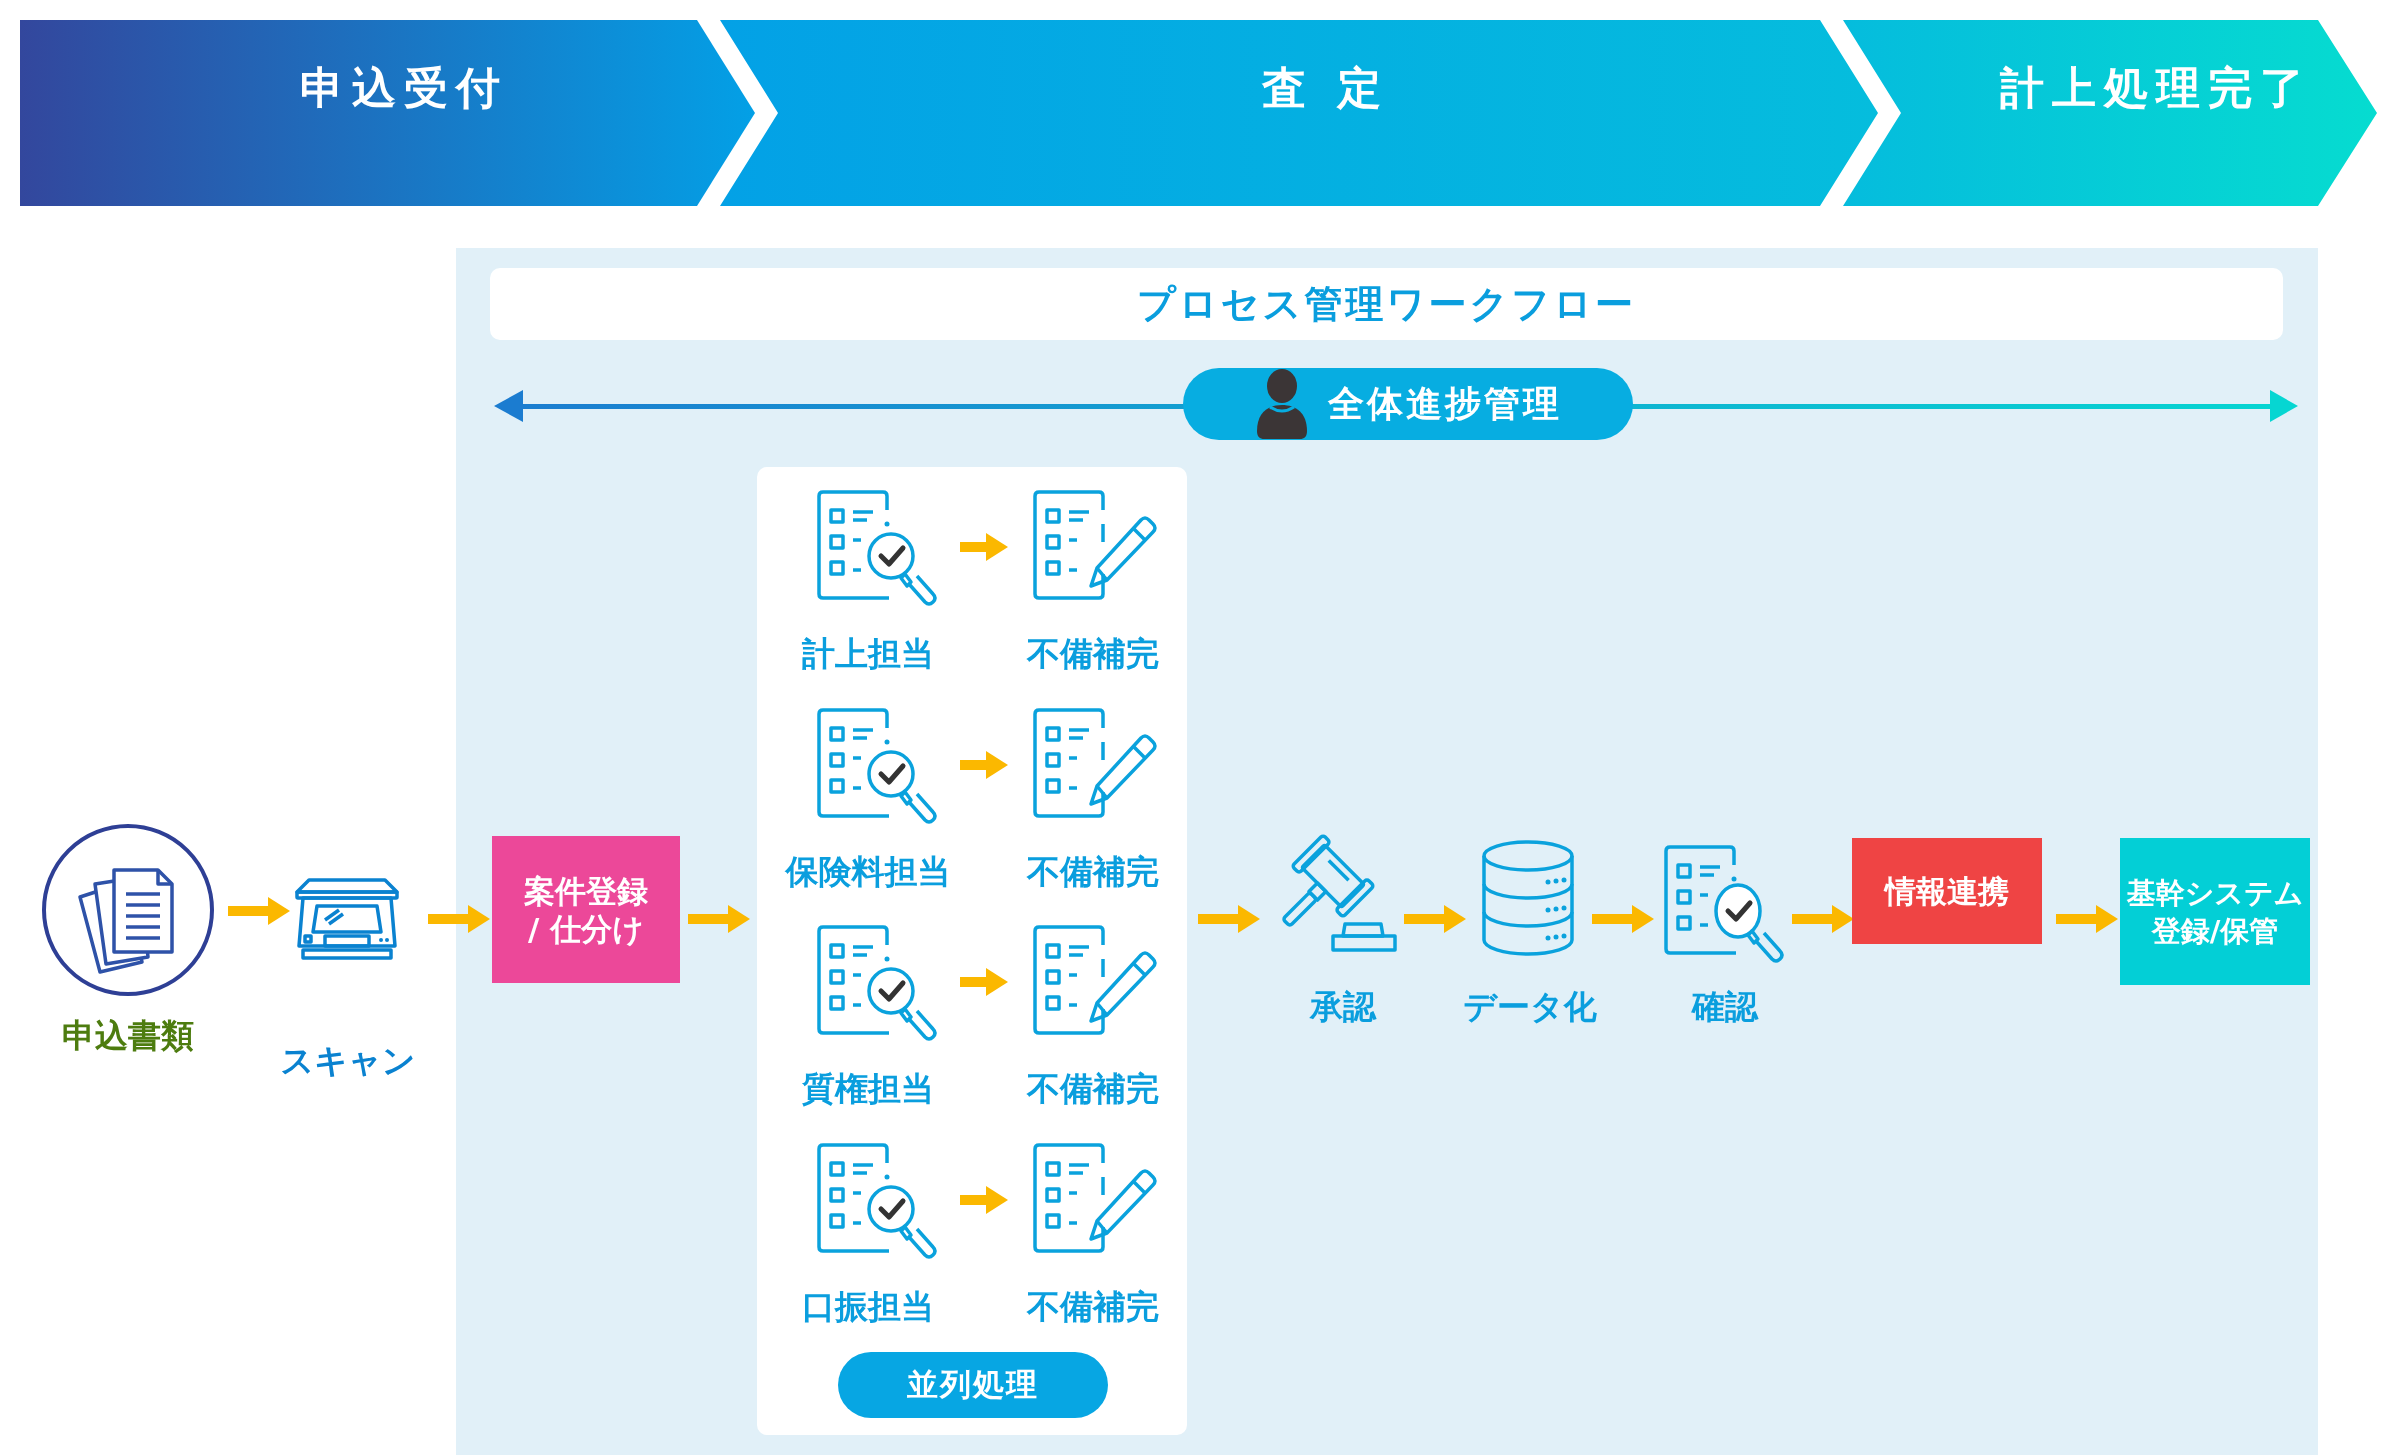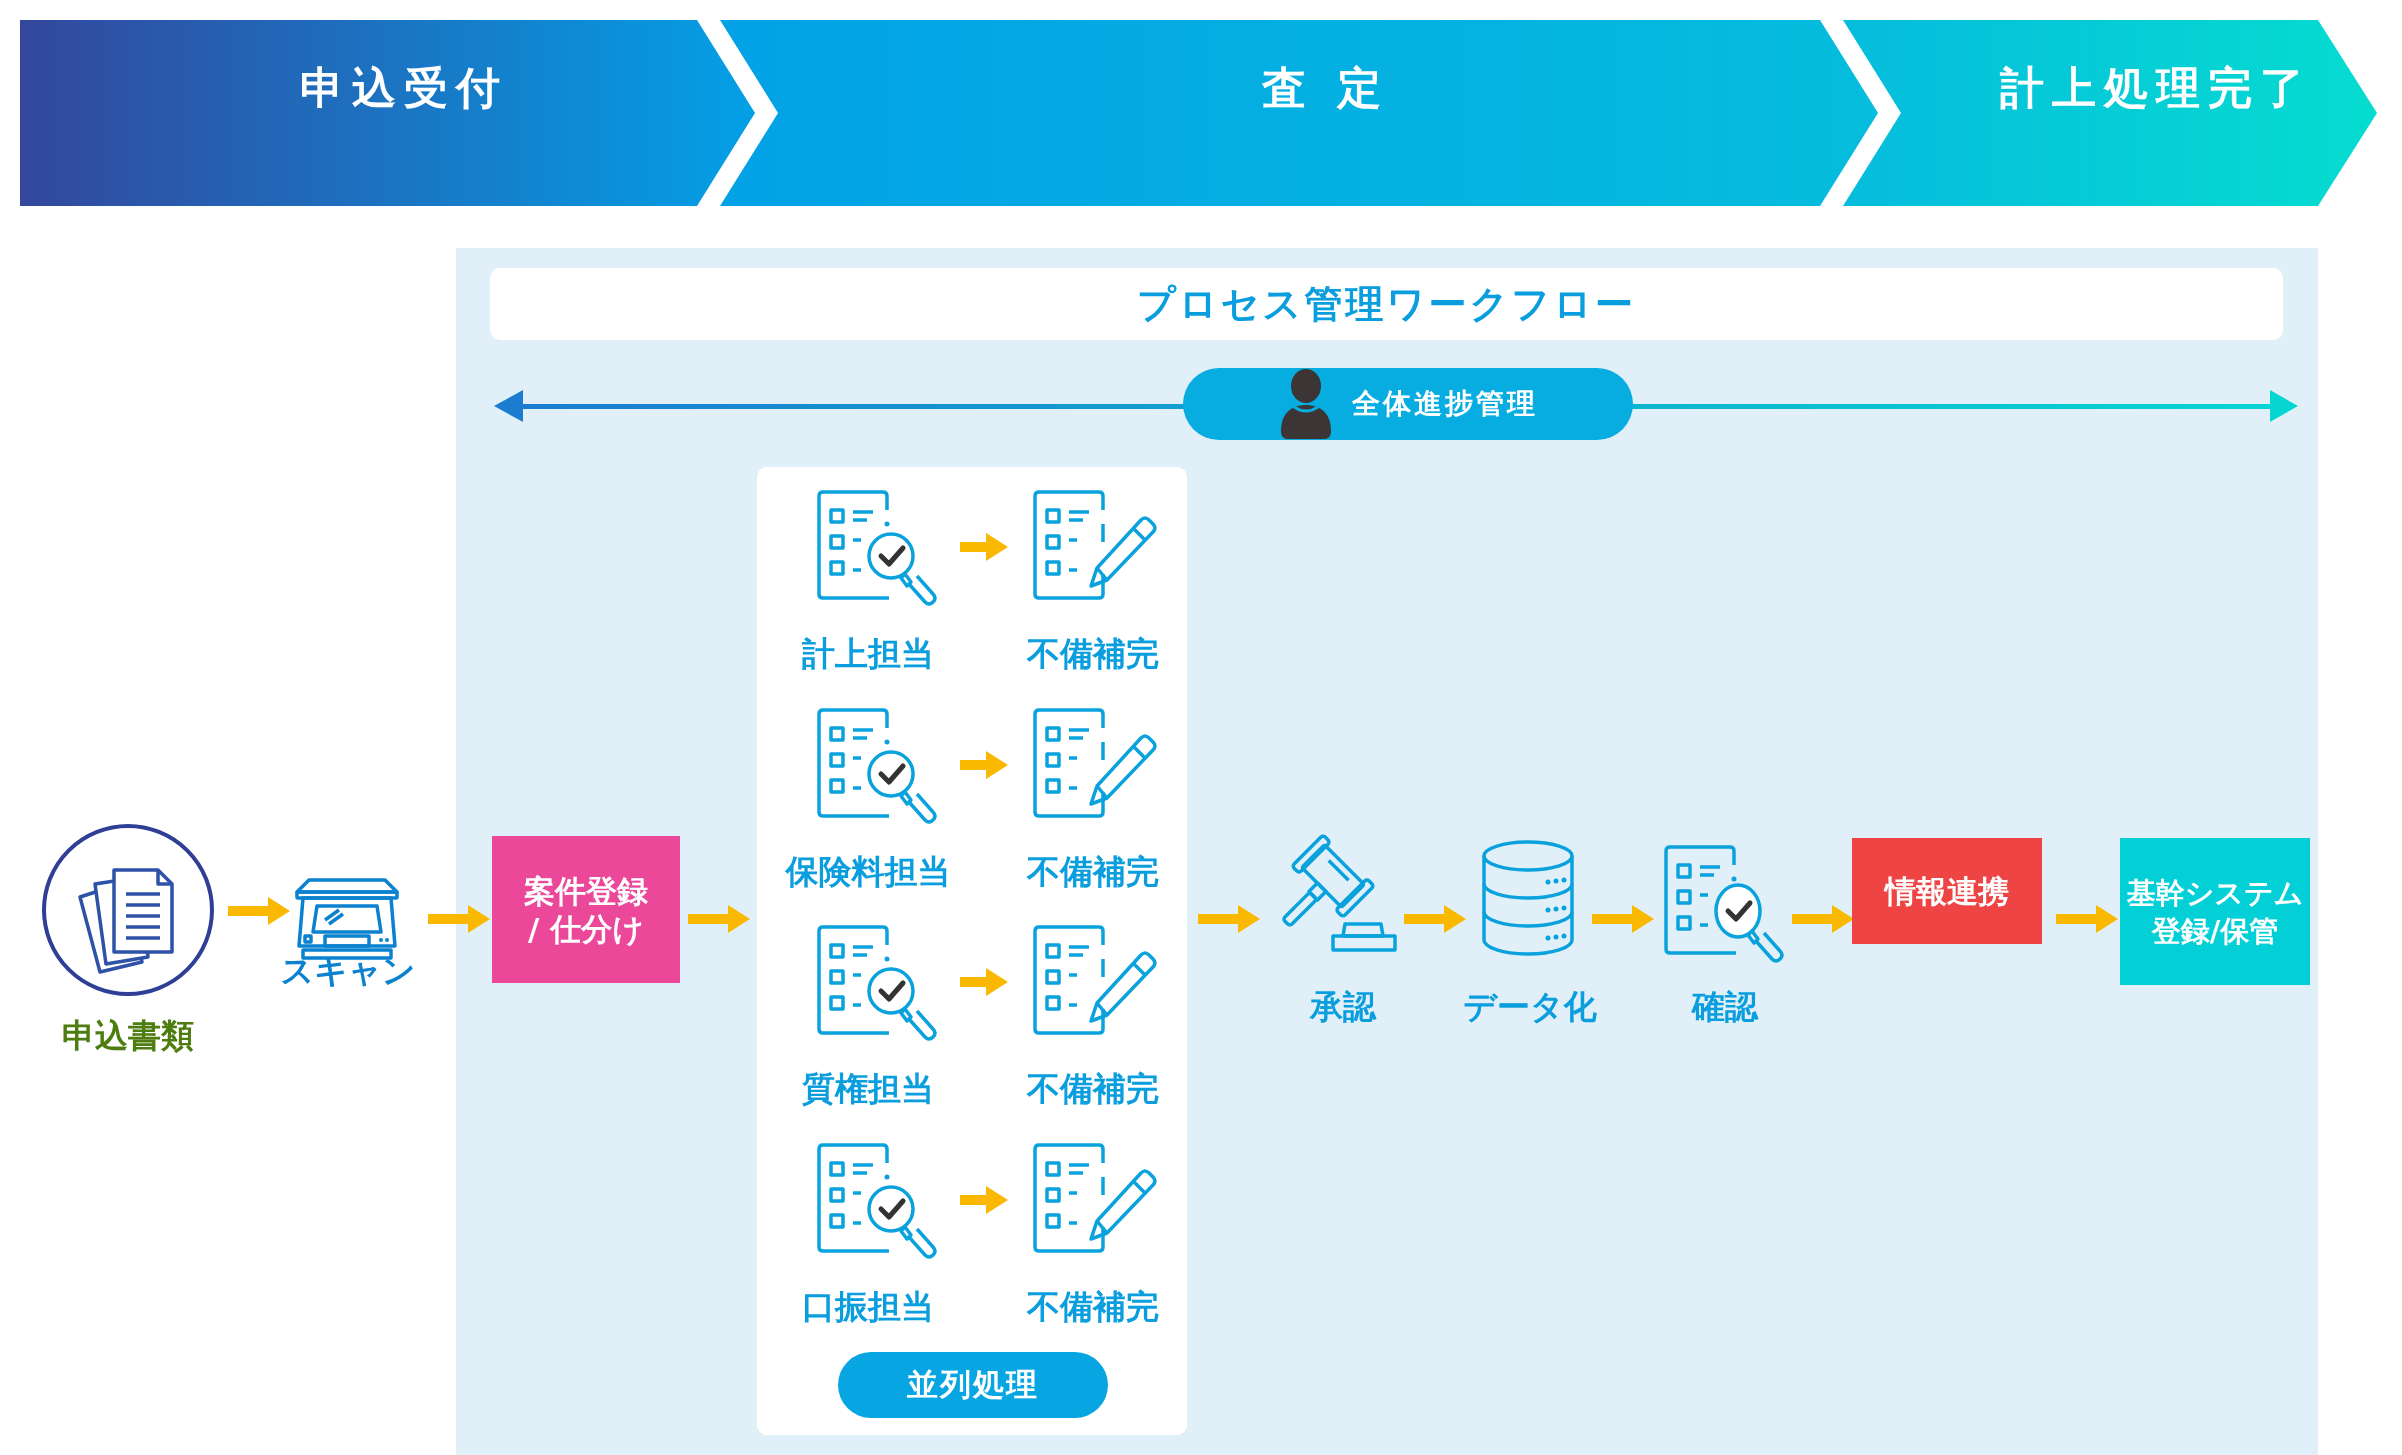--- a/index.html
+++ b/index.html
@@ -7,21 +7,21 @@
          font-family:"DejaVu Sans", "Liberation Sans", sans-serif; }
   .abs { position:absolute; }
   .banner-text { position:absolute; color:#fff; font-weight:bold; font-size:44px;
                  letter-spacing:8px; top:88px; transform:translateY(-50%); white-space:nowrap; }
   #panel { position:absolute; left:456px; top:248px; width:1862px; height:1207px; background:#e1f0f8; }
   #title-bar { position:absolute; left:490px; top:268px; width:1793px; height:72px; background:#fff;
                border-radius:10px; display:flex; align-items:center; justify-content:center; }
   #title-bar span { color:#0a9ede; font-weight:bold; font-size:38px; letter-spacing:3px; }
   #pill { position:absolute; left:1183px; top:368px; width:450px; height:72px; border-radius:36px;
           background:#07ade1; display:flex; align-items:center; justify-content:center; gap:18px; }
-  #pill .txt { color:#fff; font-weight:bold; font-size:28px; letter-spacing:3px; }
+  #pill .txt { color:#fff; font-weight:bold; font-size:36px; letter-spacing:3px; }
   #parallel { position:absolute; left:757px; top:467px; width:430px; height:968px; background:#fff; border-radius:10px; }
   .lbl { position:absolute; color:#0a9ede; font-weight:bold; font-size:33px; white-space:nowrap;
          transform:translateX(-50%); }
   .box { position:absolute; display:flex; align-items:center; justify-content:center; text-align:center;
          color:#fff; font-weight:bold; font-size:31px; line-height:38px; }
   .arrow { position:absolute; height:14px; }
   .arrow .shaft { position:absolute; left:0; top:50%; height:10px; margin-top:-5px; background:#fbb800; }
   .arrow .head { position:absolute; right:0; top:50%; width:0; height:0; margin-top:-14px;
                  border-top:14px solid transparent; border-bottom:14px solid transparent; border-left:22px solid #fbb800; }
   #par-pill { position:absolute; left:838px; top:1352px; width:270px; height:66px; border-radius:33px;
@@ -111,21 +111,21 @@
       <line x1="34" y1="56" x2="48" y2="46"></line>
     <rect x="30" y="68" width="44" height="10"></rect>
     <rect x="10" y="68" width="6" height="6"></rect>
     <rect x="8" y="82" width="88" height="8"></rect>
   </g>
   <g fill="#0a82d0">
       <circle cx="86" cy="72" r="2"></circle>
       <circle cx="92" cy="72" r="2"></circle>
     </g>
 </svg>
-<div class="lbl" style="left:348px;top:949px;color:#0a82d0">スキャン</div>
+<div class="lbl" style="left:348px;top:1039px;color:#0a82d0">スキャン</div>
 
 <div class="arrow" style="left:428px;top:912px;width:62px">
     <div class="shaft" style="width:45px"></div>
     <div class="head"></div>
   </div>
 
 <div class="box" style="left:492px;top:836px;width:188px;height:147px;background:#ec4899">
   <div>
       <div>案件登録</div>
   <div>/ 仕分け</div>

